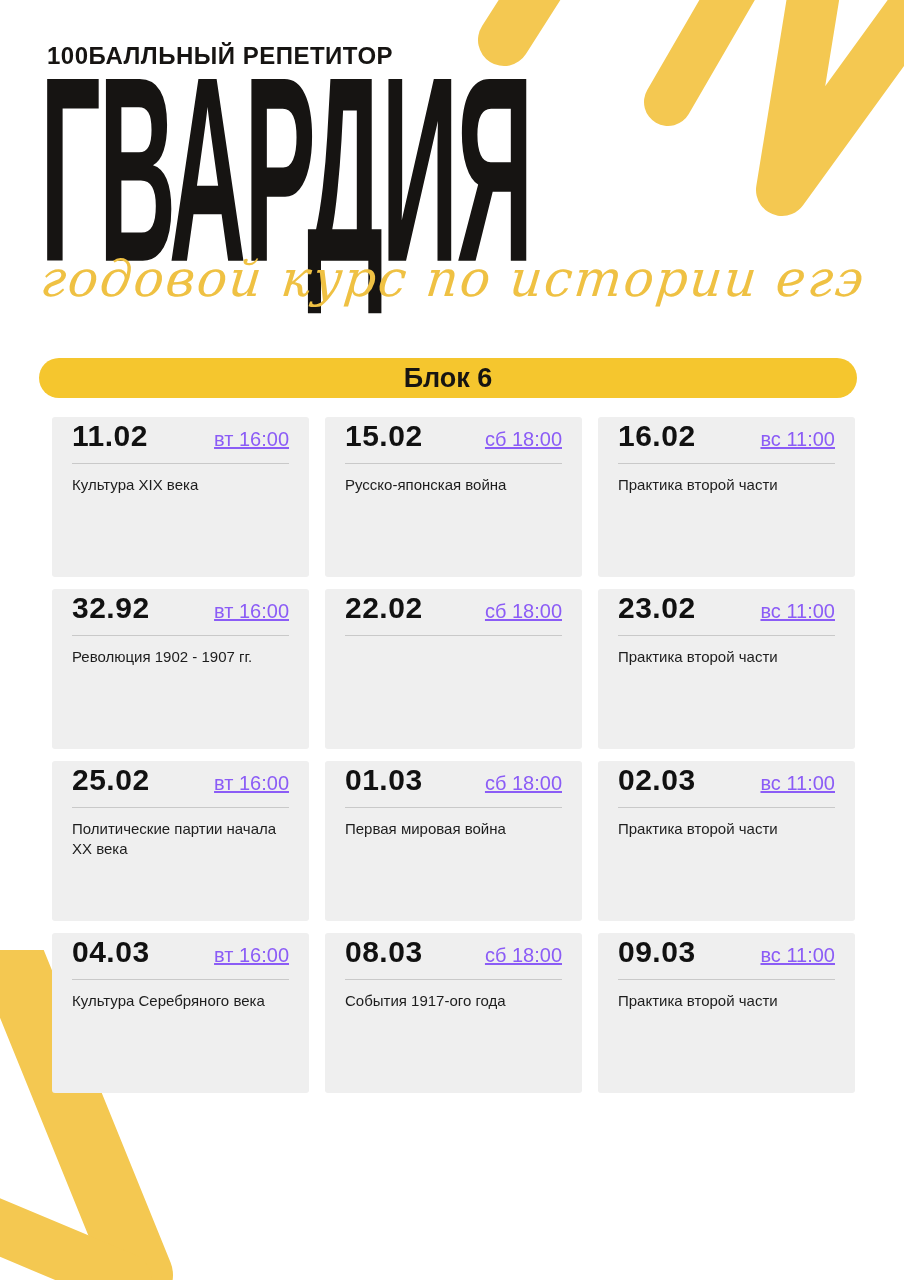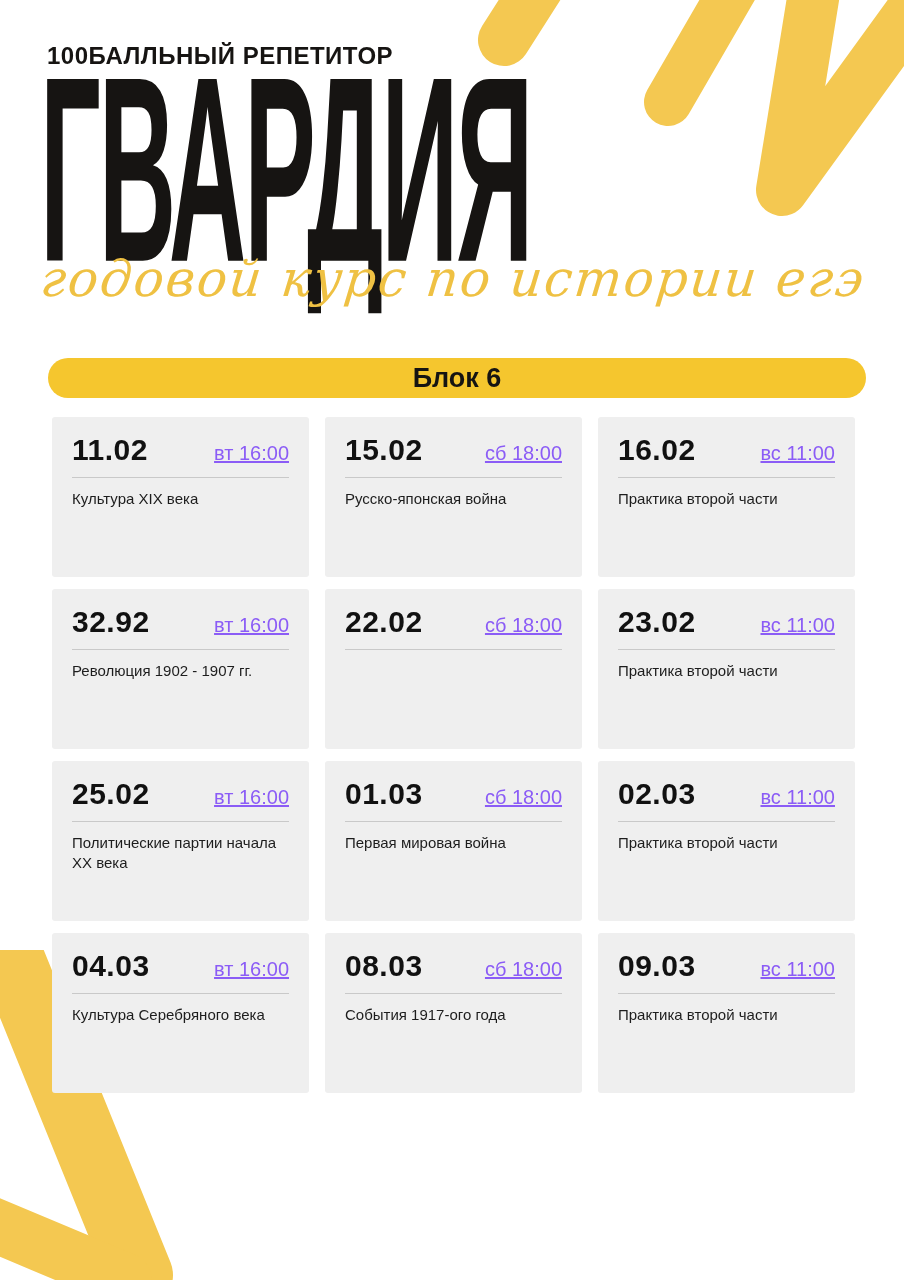--- a/index.html
+++ b/index.html
@@ -28,38 +28,38 @@
     font-family:"Liberation Sans", sans-serif;
   }
   .subtitle{
     position:absolute;left:44px;top:250px;z-index:2;
     font-family:"DejaVu Serif", serif;font-style:italic;
     font-size:50px;letter-spacing:2px;white-space:nowrap;
     color:var(--script-yellow,#EFC143);
     transform:skewX(-6deg);transform-origin:0 0;
   }
   .block-banner{
-    position:absolute;left:48px;top:358px;z-index:2;
+    position:absolute;left:39px;top:358px;z-index:2;
     width:818px;height:40px;border-radius:20px;
     background:var(--banner-yellow,#F5C62E);
     display:flex;align-items:center;justify-content:center;
     font-size:27px;font-weight:700;color:#161412;
   }
   .grid{
     position:absolute;left:52px;top:417px;z-index:1;
     width:803px;
     display:grid;
     grid-template-columns:repeat(3,1fr);
     grid-auto-rows:160px;
     gap:12px 16px;
   }
   .card{
     background:var(--card-bg,#EFEFEF);
     border-radius:3px;
-    padding:16px 20px 16px 20px;
+    padding:2px 20px 16px 20px;
     box-sizing:border-box;
   }
   .card-head{
     display:flex;justify-content:space-between;align-items:baseline;
   }
   .date{
     font-size:30px;font-weight:700;color:#111111;letter-spacing:0.5px;
   }
   .time{
     font-size:20px;color:#8b5cf6;text-decoration:underline;

